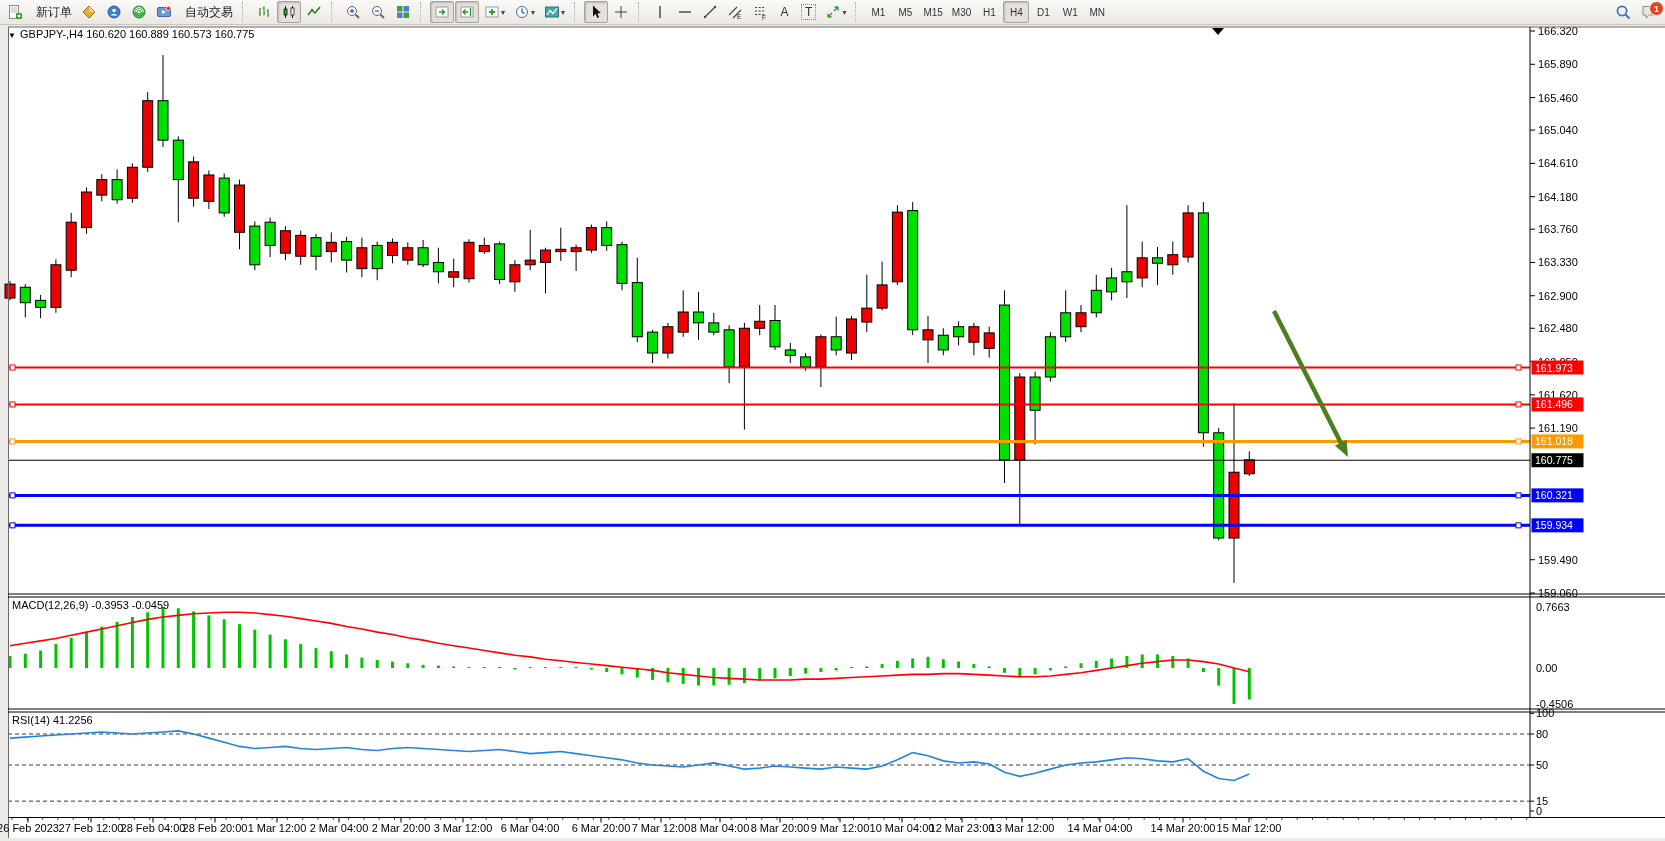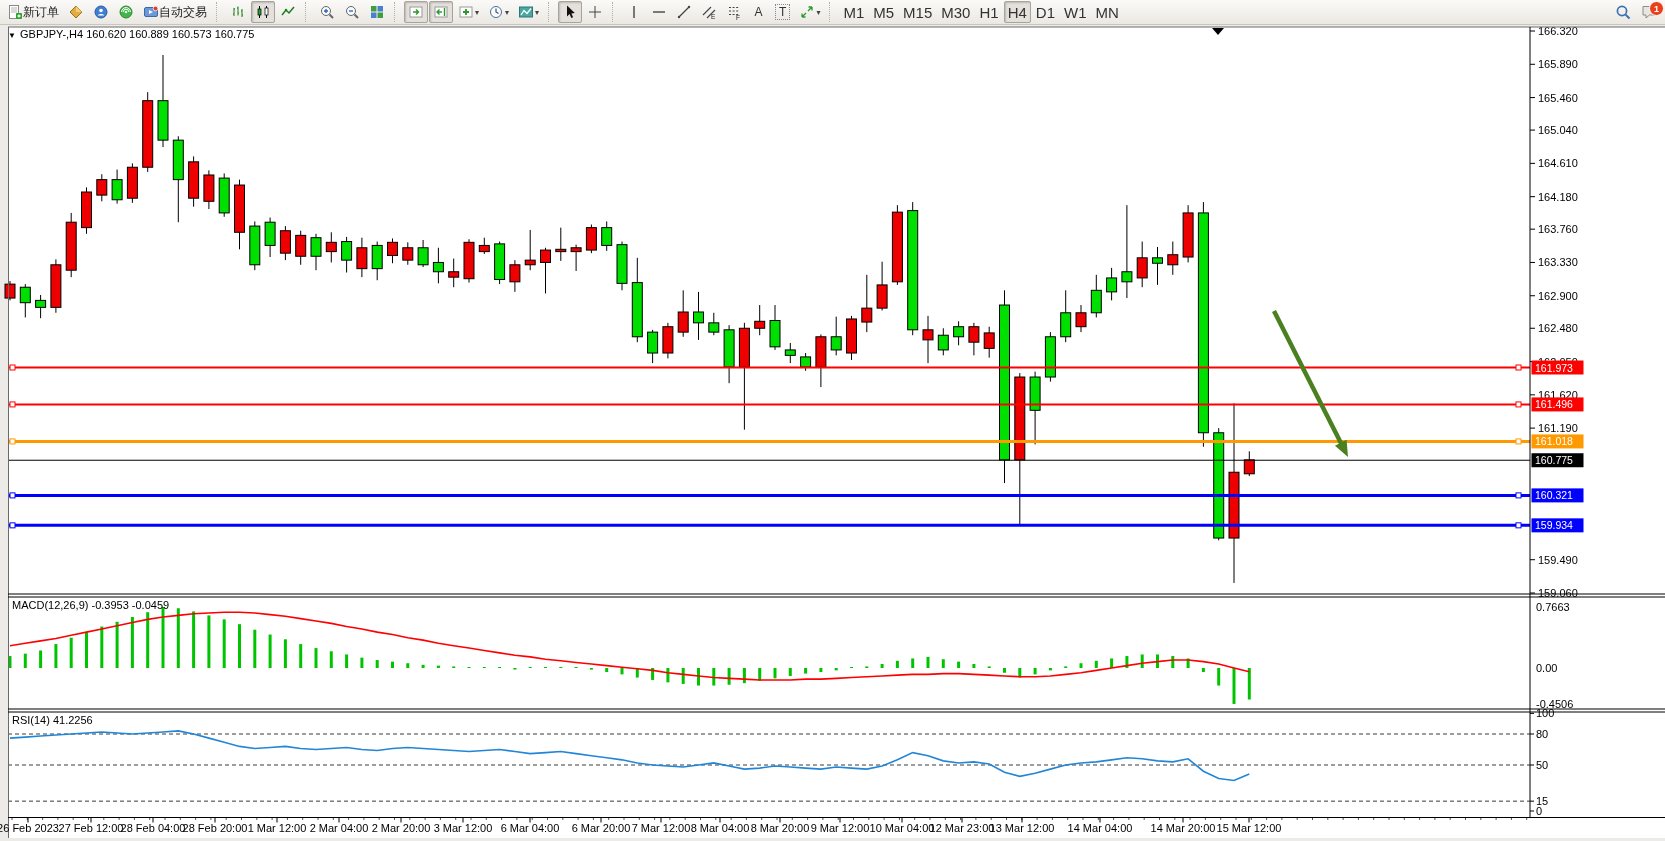--- a/index.html
+++ b/index.html
@@ -1,24 +1,24 @@
 <!DOCTYPE html>
 <html><head>
 <meta charset="utf-8">
 <style>
   html,body{margin:0;padding:0}
   body{width:1665px;height:841px;background:#ecebe8;font-family:"Liberation Sans",sans-serif;overflow:hidden;position:relative}
   .toolbar{position:absolute;left:0;top:0;width:1665px;height:25px;background:linear-gradient(#fbfaf8,#ebe8e3);border-bottom:1px solid #c9c5bf;display:flex;align-items:center;padding:0 3px;box-sizing:border-box;gap:1px;z-index:5}
   .tb{height:22px;min-width:23px;border:1px solid transparent;background:transparent;display:flex;align-items:center;justify-content:center;padding:0 3px;font-size:12px;color:#222;cursor:default;border-radius:2px}
   .tb svg{display:block}
-  .tb .lbl{margin-left:0;white-space:nowrap}
+  .tb .lbl{margin-left:13px;white-space:nowrap}
   .tb.pressed{background:#e4e1dc;border:1px solid #a8a39b;box-shadow:inset 1px 1px 2px rgba(0,0,0,.18)}
   .dd{font-size:8px;color:#444;margin-left:1px}
   .sep{width:4px;height:20px;border-left:1px dotted #b3afa8;margin:0 4px}
-  .tf{font-size:15px;color:#333;min-width:26px;justify-content:center}
+  .tf{font-size:10px;color:#333;min-width:26px;justify-content:center}
   .glyph{font-size:12px;color:#333}
   .right-group{margin-left:auto;display:flex;align-items:center}
   .chatwrap{position:relative;width:26px;height:22px;display:flex;align-items:center;justify-content:center}
   .badge{position:absolute;top:0px;right:-2px;background:#e8401c;color:#fff;font-size:9px;font-weight:bold;border-radius:50%;width:13px;height:13px;display:flex;align-items:center;justify-content:center;border:1px solid #fff}
   #cv{position:absolute;left:0;top:25px}
   #cv text{font-family:"Liberation Sans",sans-serif}
 </style>
 </head>
 <body>
 

